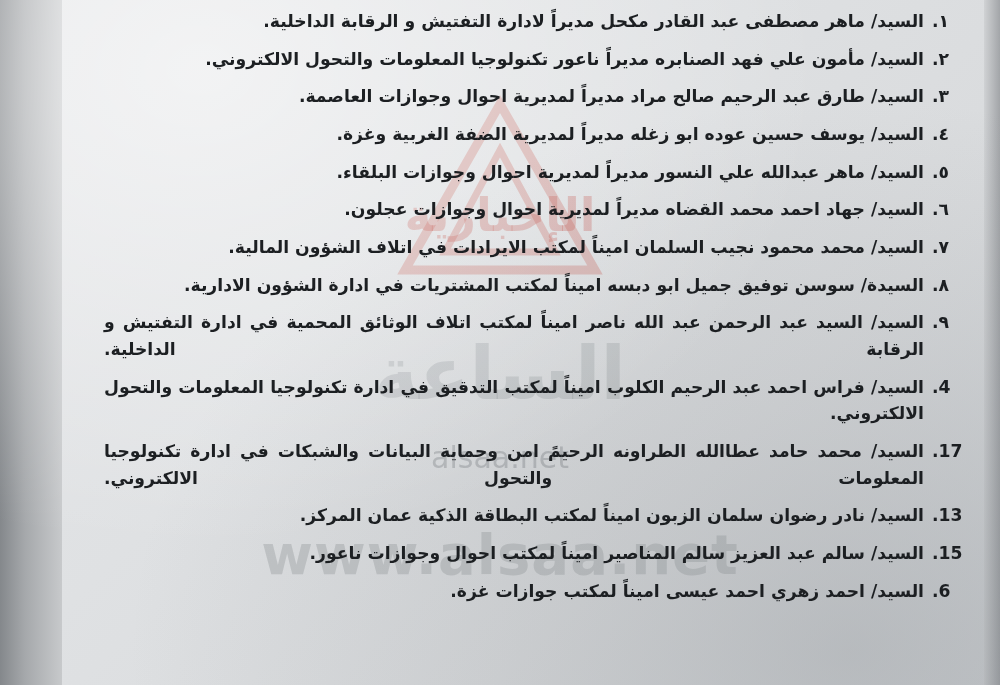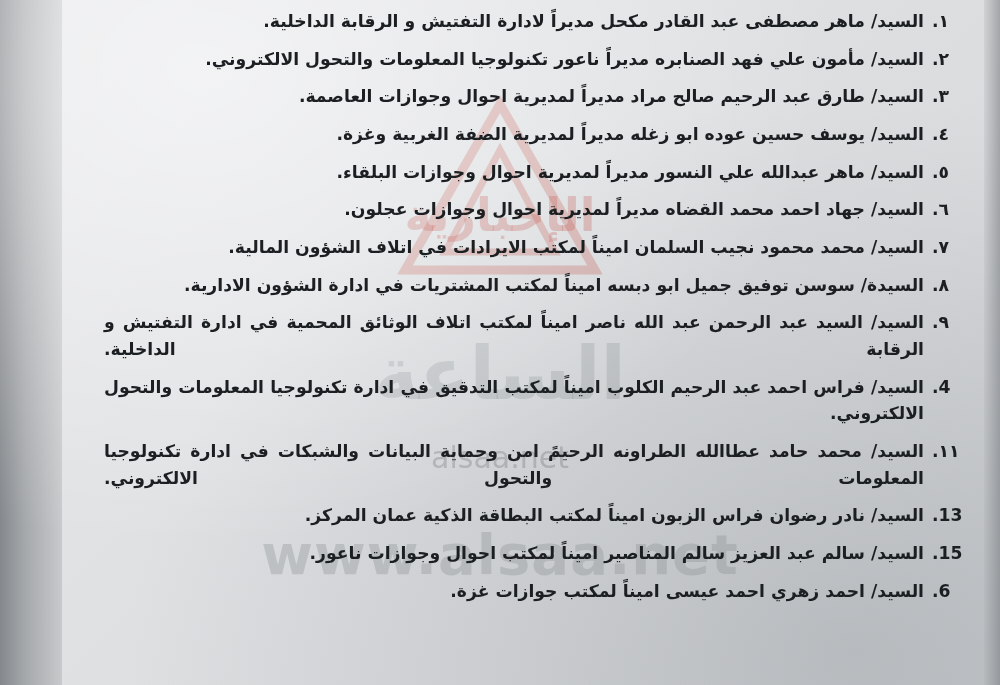--- a/index.html
+++ b/index.html
@@ -210,27 +210,27 @@
       <span class="num">٩.</span>
       <span class="txt">السيد/ السيد عبد الرحمن عبد الله ناصر اميناً لمكتب اتلاف الوثائق المحمية في ادارة التفتيش و الرقابة الداخلية.</span>
     </div>
 
     <div class="line justify-full">
       <span class="num">4.</span>
       <span class="txt">السيد/ فراس احمد عبد الرحيم الكلوب اميناً لمكتب التدقيق في ادارة تكنولوجيا المعلومات والتحول الالكتروني.</span>
     </div>
 
     <div class="line justify-full">
-      <span class="num">١١.</span>
+      <span class="num">17.</span>
       <span class="txt">السيد/ محمد حامد عطاالله الطراونه الرحيمً امن وحماية البيانات والشبكات في ادارة تكنولوجيا المعلومات والتحول الالكتروني.</span>
     </div>
 
     <div class="line">
       <span class="num">13.</span>
-      <span class="txt">السيد/ نادر رضوان فراس الزبون اميناً لمكتب البطاقة الذكية عمان المركز.</span>
+      <span class="txt">السيد/ نادر رضوان سلمان الزبون اميناً لمكتب البطاقة الذكية عمان المركز.</span>
     </div>
 
     <div class="line">
       <span class="num">15.</span>
       <span class="txt">السيد/ سالم عبد العزيز سالم المناصير اميناً لمكتب احوال وجوازات ناعور.</span>
     </div>
 
     <div class="line">
       <span class="num">6.</span>
       <span class="txt">السيد/ احمد زهري احمد عيسى اميناً لمكتب جوازات غزة.</span>

